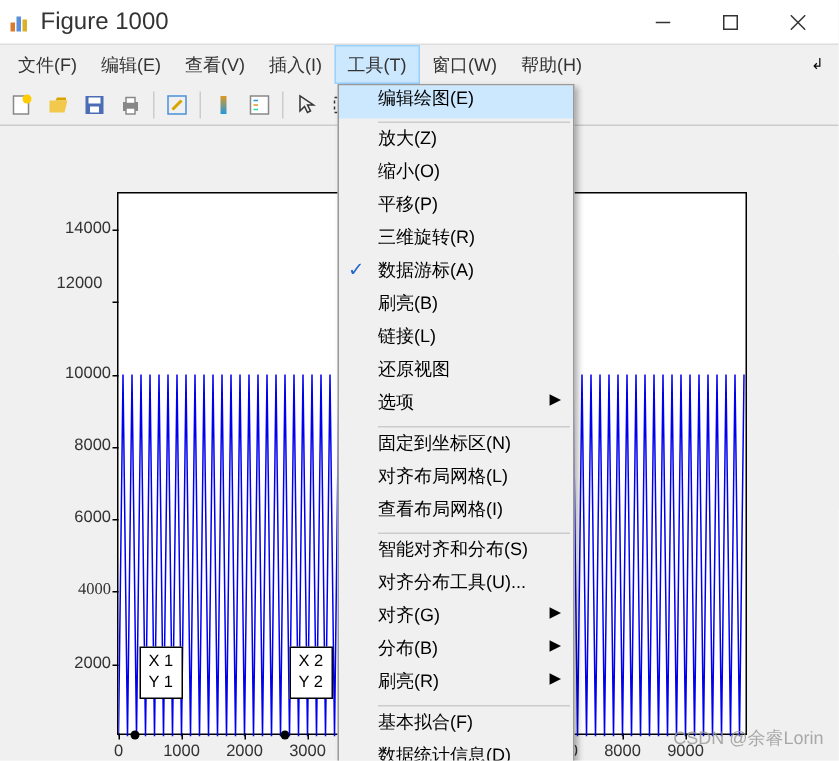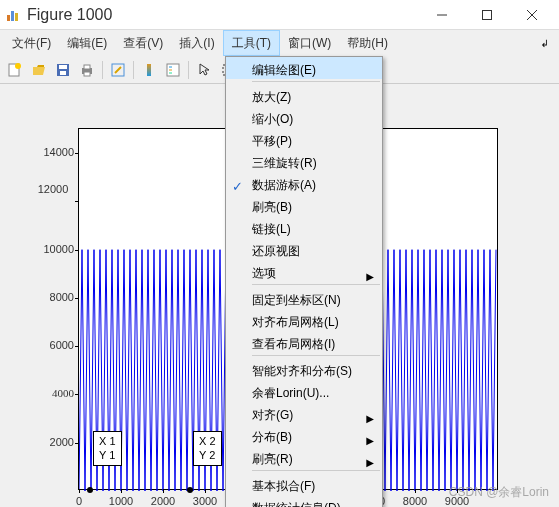--- a/index.html
+++ b/index.html
@@ -24,21 +24,21 @@
 .axes-bg { position: absolute; left: 78px; top: 44px; width: 420px; height: 362px; background: #fff; border: 1px solid #000; }
 .ytick { position: absolute; left: 32px; width: 42px; text-align: right; font-size: 11px; color: #333; transform: translateY(-50%); }
 .xtick { position: absolute; bottom: -18px; font-size: 11px; color: #333; transform: translateX(-50%); }
 .ytick-mark { position: absolute; left: -4px; width: 4px; height: 1px; background: #000; }
 .xtick-mark { position: absolute; bottom: -1px; width: 1px; height: 4px; background: #000; }
 
 .data-tip { position: absolute; background: #fff; border: 1px solid #000; font-size: 11px; padding: 2px 5px; line-height: 1.3; }
 .data-tip-dot { position: absolute; width: 6px; height: 6px; background: #000; border-radius: 50%; }
 
 .dropdown { position: absolute; left: 225px; top: 56px; width: 158px; background: #f0f0f0; border: 1px solid #999; box-shadow: 2px 2px 4px rgba(0,0,0,0.3); font-size: 12px; z-index: 100; }
-.dd-item { height: 22px; display: flex; align-items: flex-end; padding: 0 8px 0 26px; position: relative; }
+.dd-item { height: 22px; display: flex; align-items: flex-start; padding: 0 8px 0 26px; position: relative; }
 .dd-item.highlighted { background: #cce8ff; }
 .dd-item .check { position: absolute; left: 6px; color: #2266cc; font-size: 13px; }
 .dd-item .arrow { margin-left: auto; font-size: 10px; }
 .dd-sep { height: 1px; background: #ccc; margin: 2px 2px 2px 26px; }
 
 .watermark { position: absolute; right: 10px; bottom: 6px; font-size: 12px; color: rgba(150,150,150,0.8); }
 
 svg { display: block; }
 </style>
 </head>
@@ -246,21 +246,21 @@
       <span>对齐布局网格(L)</span>
     </div>
     <div class="dd-item">
       <span>查看布局网格(I)</span>
     </div>
     <div class="dd-sep"></div>
     <div class="dd-item">
       <span>智能对齐和分布(S)</span>
     </div>
     <div class="dd-item">
-      <span>余睿Lorin(U)...</span>
+      <span>对齐分布工具(U)...</span>
     </div>
     <div class="dd-item">
       <span>对齐(G)</span>
       <span class="arrow">▶</span>
     </div>
     <div class="dd-item">
       <span>分布(B)</span>
       <span class="arrow">▶</span>
     </div>
     <div class="dd-item">

